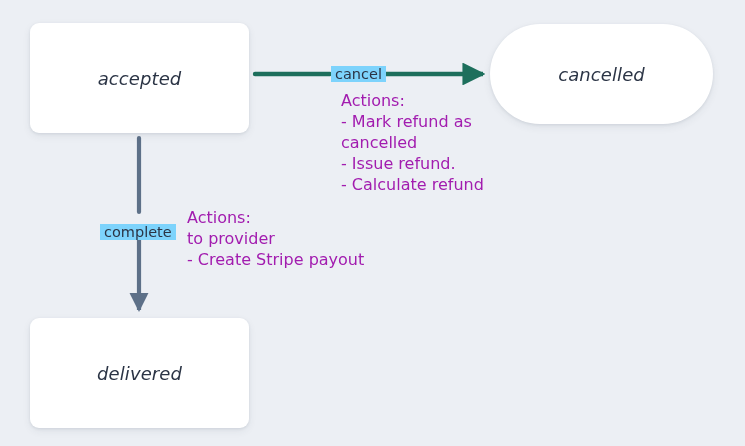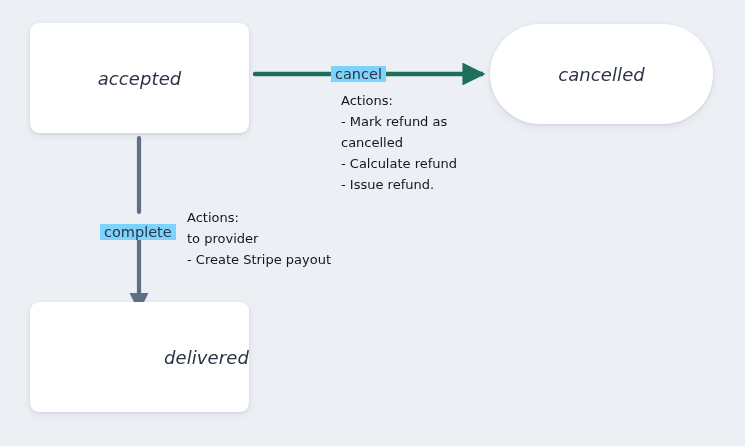--- a/index.html
+++ b/index.html
@@ -36,21 +36,21 @@
   .state-label {
     font-style: italic;
     font-size: 18px;
     color: #2b3445;
     letter-spacing: 0.1px;
     white-space: nowrap;
   }
 
   #box-accepted  { left: 30px;  top: 23px;  width: 219px; height: 110px; }
   #box-cancelled { left: 490px; top: 24px;  width: 223px; height: 100px; }
-  #box-delivered { left: 30px;  top: 302px; width: 219px; height: 110px; justify-content: flex-end; }
+  #box-delivered { left: 30px;  top: 318px; width: 219px; height: 110px; }
 
   
   #edges {
     position: absolute;
     left: 0; top: 0;
     width: 745px;
     height: 446px;
     pointer-events: none;
   }
 
@@ -62,22 +62,22 @@
     white-space: nowrap;
     background: #7dd3fc;
     padding: 0 4px;
   }
   #label-cancel   { left: 331px; top: 66px; }
   #label-complete { left: 100px; top: 216px; margin-top: 8px; }
 
   
   .actions-block {
     position: absolute;
-    color: #0f172a;
-    font-size: 13px;
+    color: #a21caf;
+    font-size: 16px;
     line-height: 21px;
     white-space: nowrap;
   }
   .actions-block .action-line { display: block; }
   #actions-cancel   { left: 341px; top: 90px; }
   #actions-complete { left: 187px; top: 207px; }
 </style>
 </head>
 <body>
 
@@ -115,22 +115,22 @@
   </div>
 
   <div id="label-cancel" class="edge-label">cancel</div>
 
   <div id="label-complete" class="edge-label">complete</div>
 
   <div id="actions-cancel" class="actions-block">
     <span class="action-line">Actions:</span>
     <span class="action-line">- Mark refund as</span>
     <span class="action-line">cancelled</span>
+    <span class="action-line">- Issue refund.</span>
     <span class="action-line">- Calculate refund</span>
-    <span class="action-line">- Issue refund.</span>
   </div>
 
   <div id="actions-complete" class="actions-block">
     <span class="action-line">Actions:</span>
     <span class="action-line">to provider</span>
     <span class="action-line">- Create Stripe payout</span>
   </div>
 
 </div>
 

